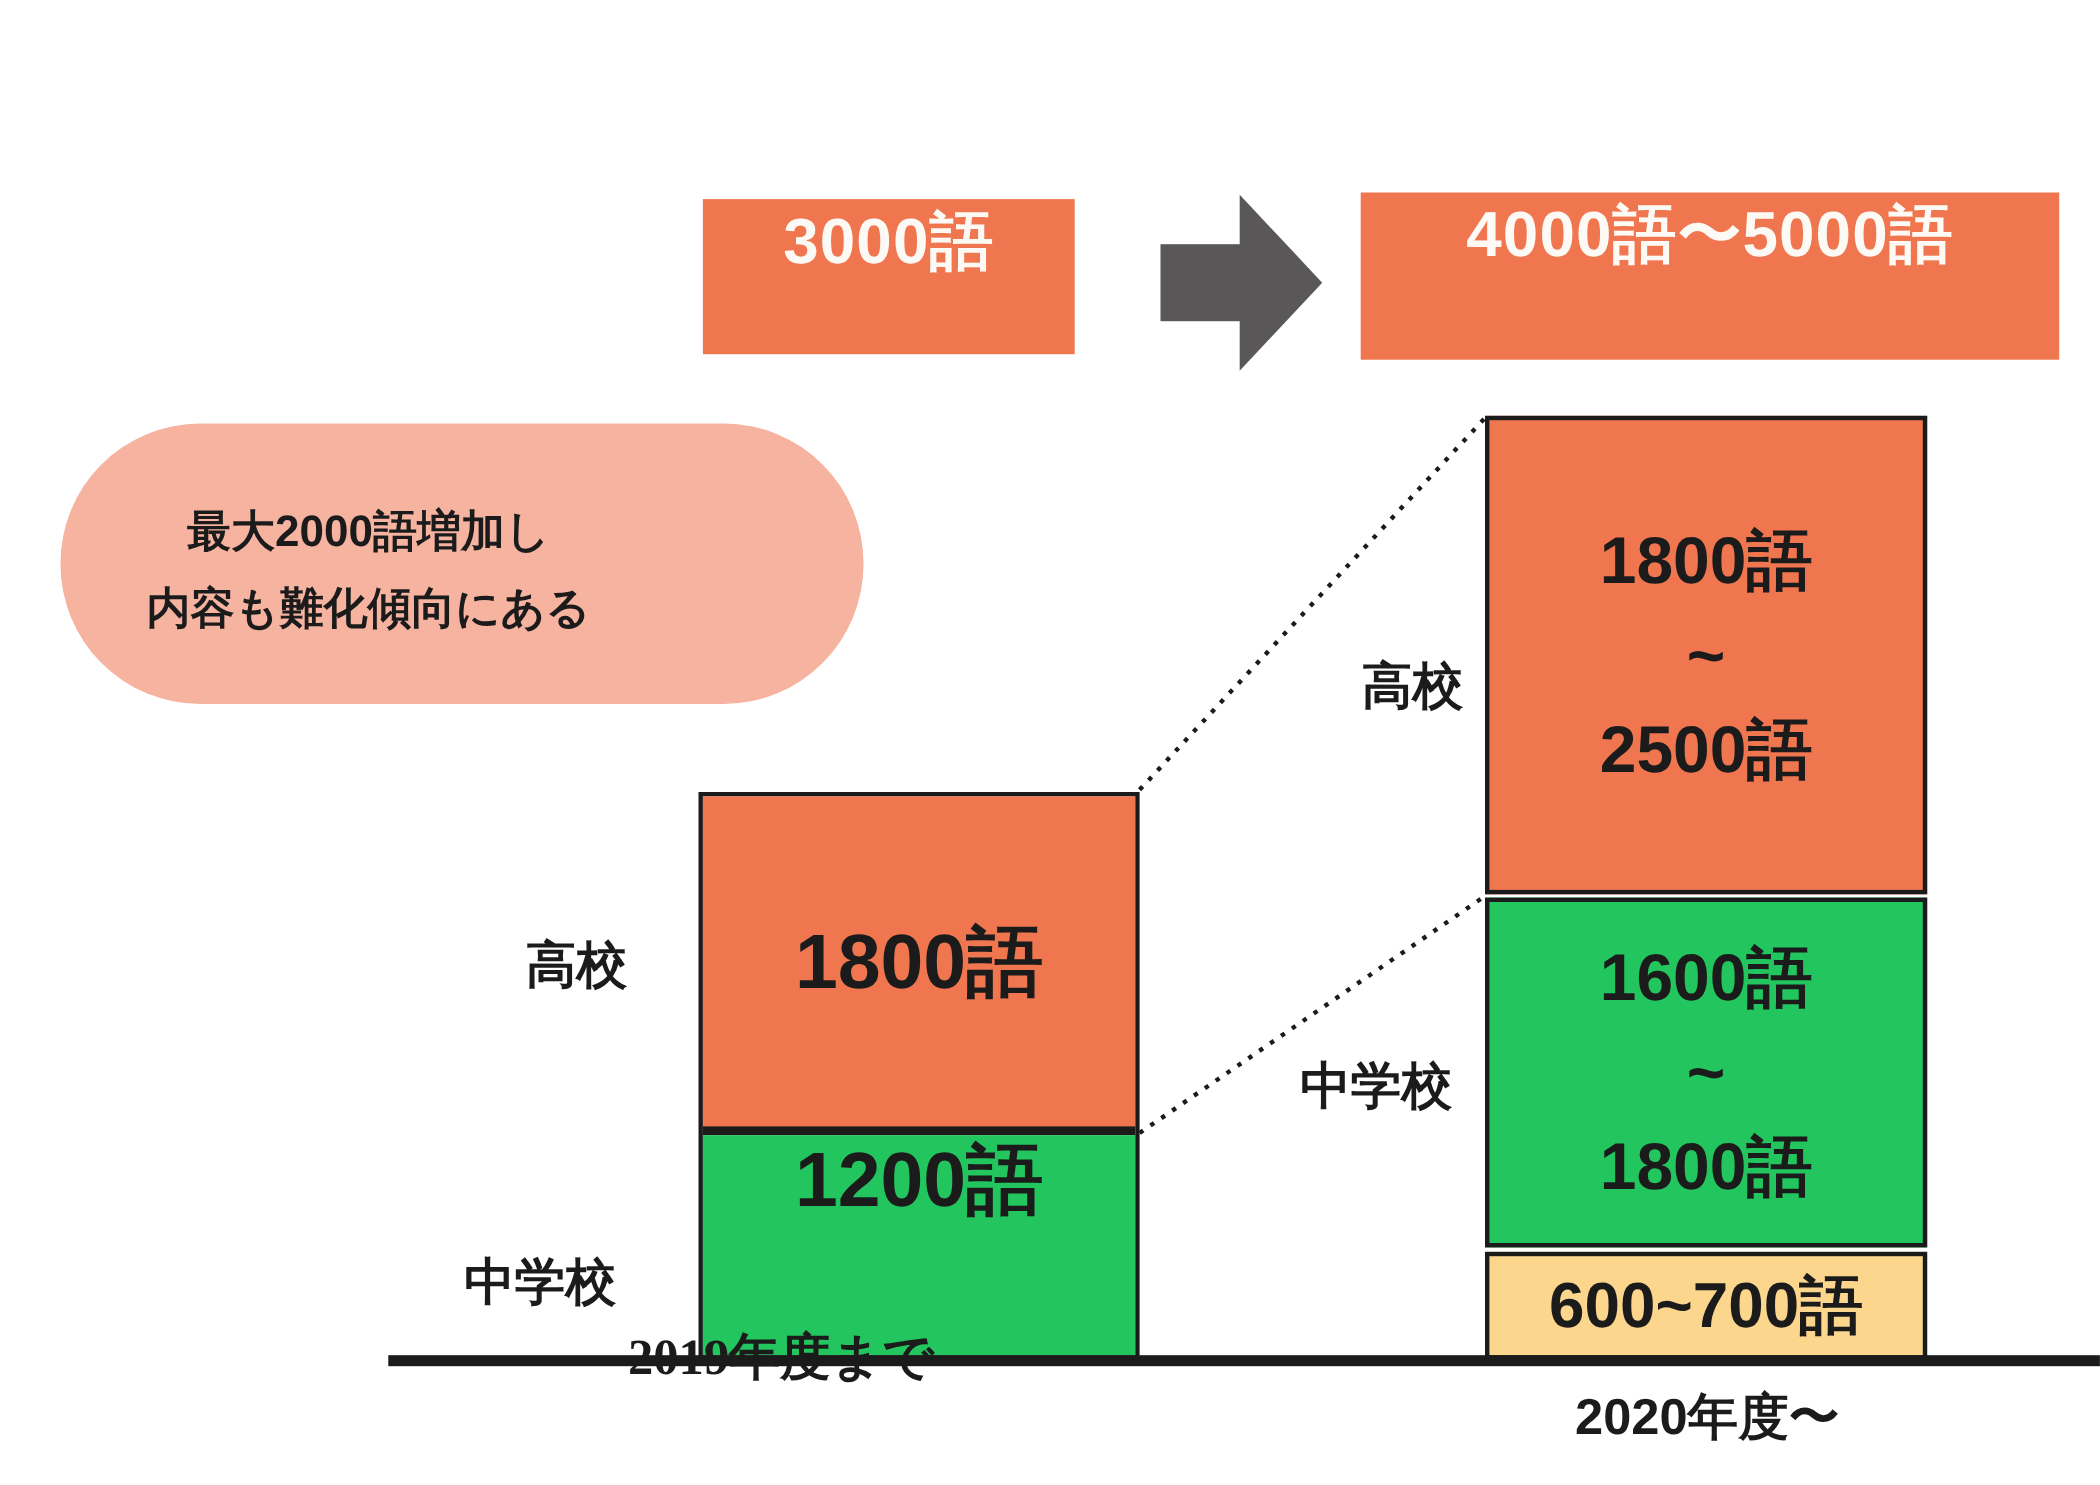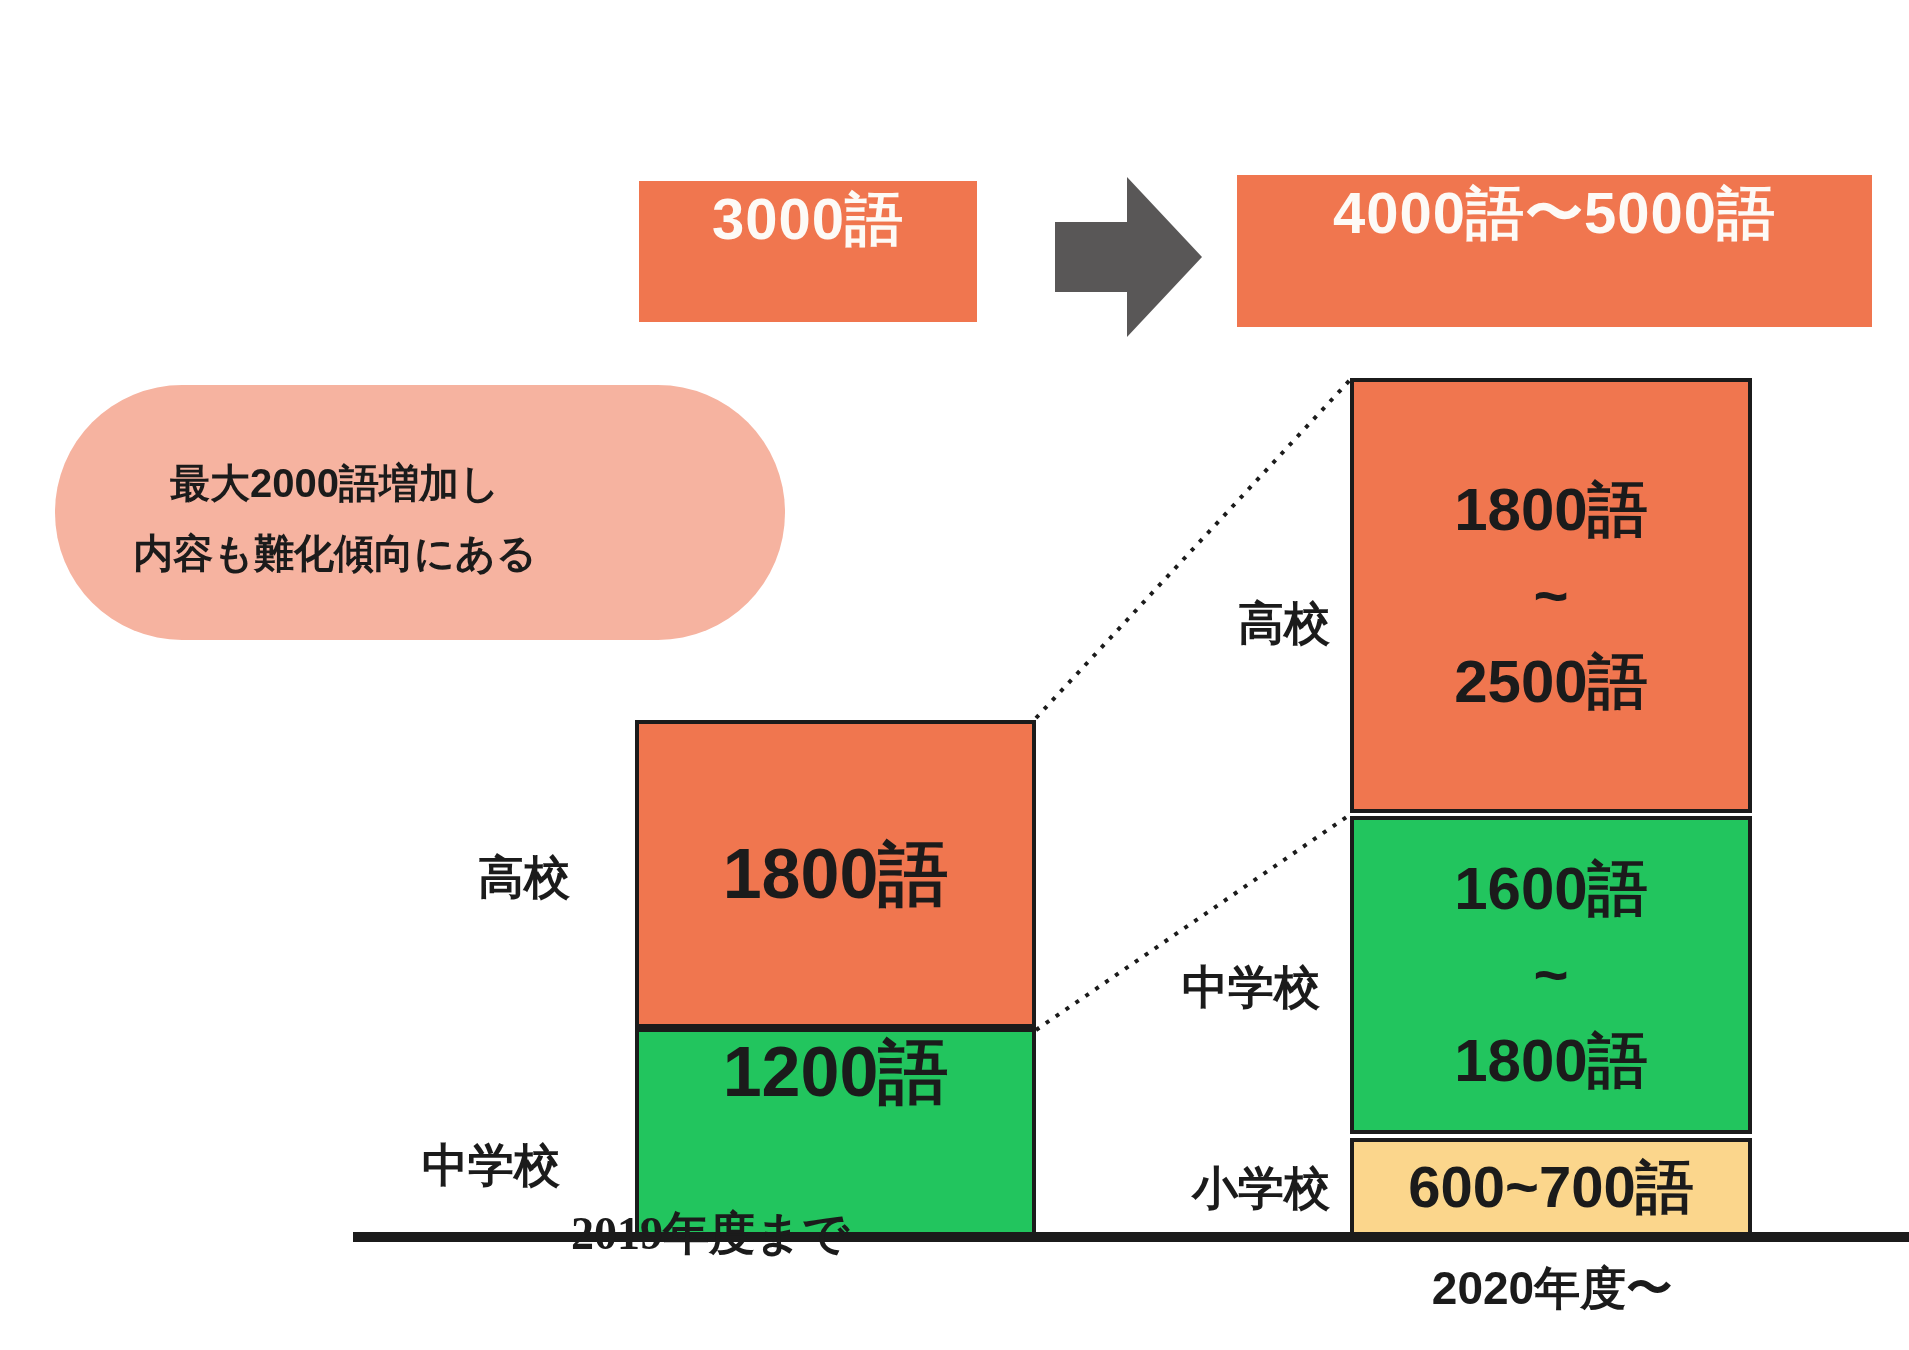--- a/index.html
+++ b/index.html
@@ -101,19 +101,18 @@
   </div>
 
   <div class="abs seg seg-yellow barnum-sm" style="left:1350px;top:1138px;width:402px;height:98px;">
     <div>600~700語</div>
   </div>
 
   <div class="school-label" style="left:270px;top:852px;">高校</div>
   <div class="school-label" style="left:260px;top:1140px;">中学校</div>
   <div class="school-label" style="left:1030px;top:598px;">高校</div>
   <div class="school-label" style="left:1020px;top:962px;">中学校</div>
-  <div class="school-label" style="left:1030px;top:1163px;">小学校</div>
 
   <div class="baseline"></div>
   <div class="axis-label" style="left:510px;top:1208px;font-family:Liberation Serif, serif;">2019年度まで</div>
   <div class="axis-label" style="left:1352px;top:1262px;">2020年度〜</div>
 
 </div>
 
 </body></html>

